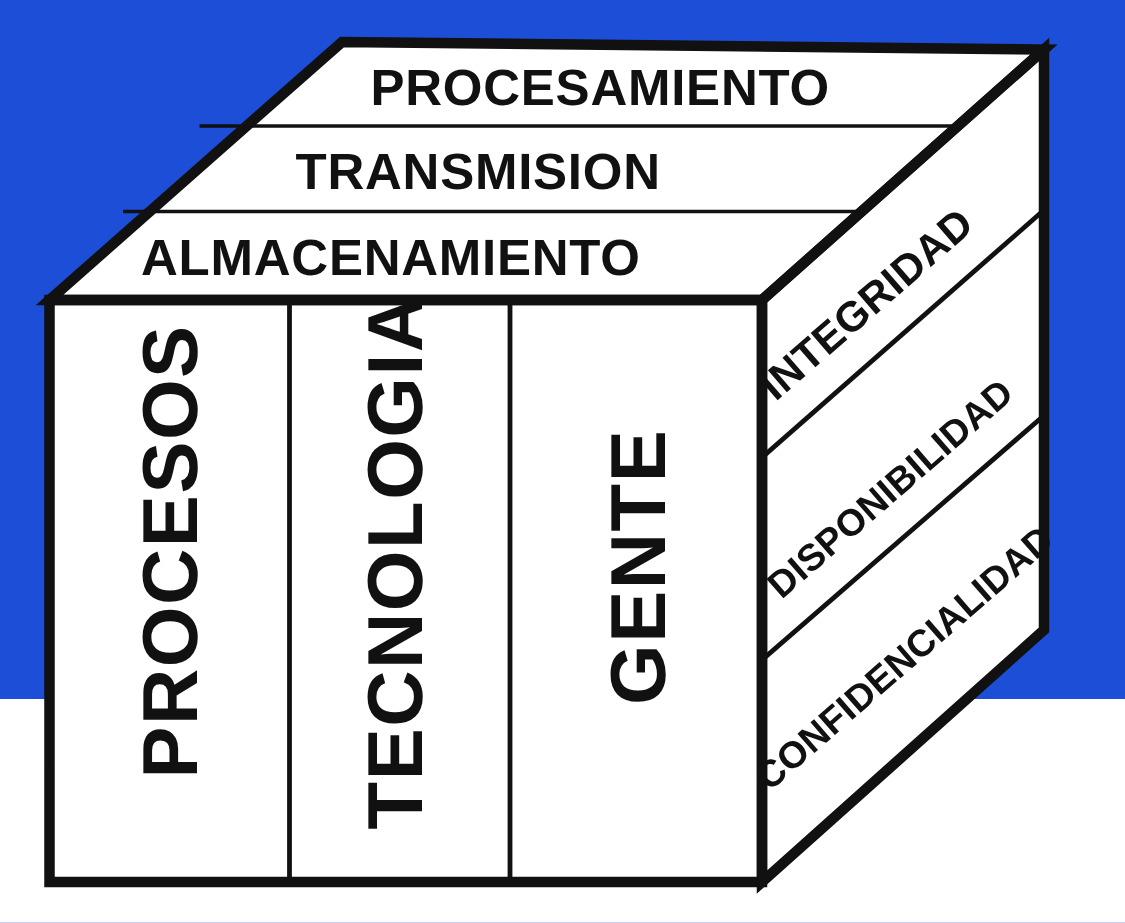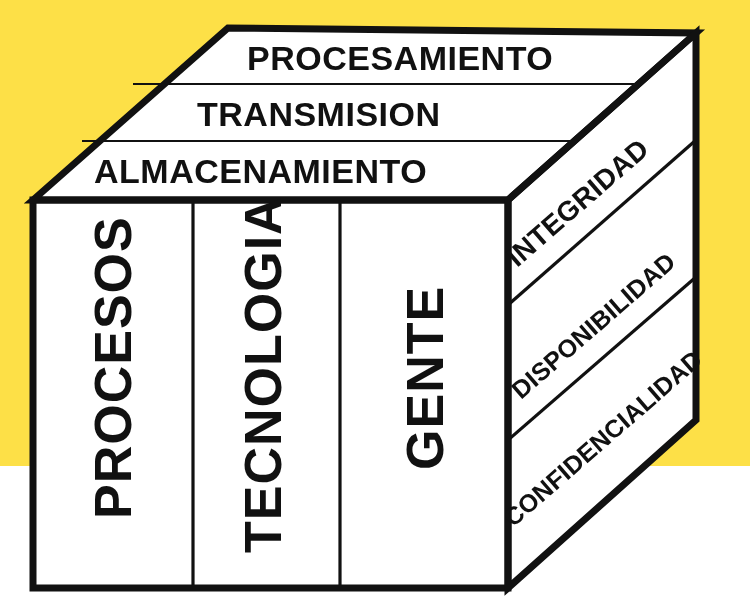--- a/index.html
+++ b/index.html
@@ -11,21 +11,21 @@
   body {
     width: 750px;
     height: 615px;
     font-family: "Liberation Sans", sans-serif;
     overflow: hidden;
   }
   #stage {
     position: relative;
     width: 750px;
     height: 466px;
-    background: #fde047;
+    background: #1d4ed8;
   }
   #cube-svg {
     position: absolute;
     left: 0;
     top: 0;
     width: 750px;
     height: 615px;
     display: block;
   }
   .face-fill {

